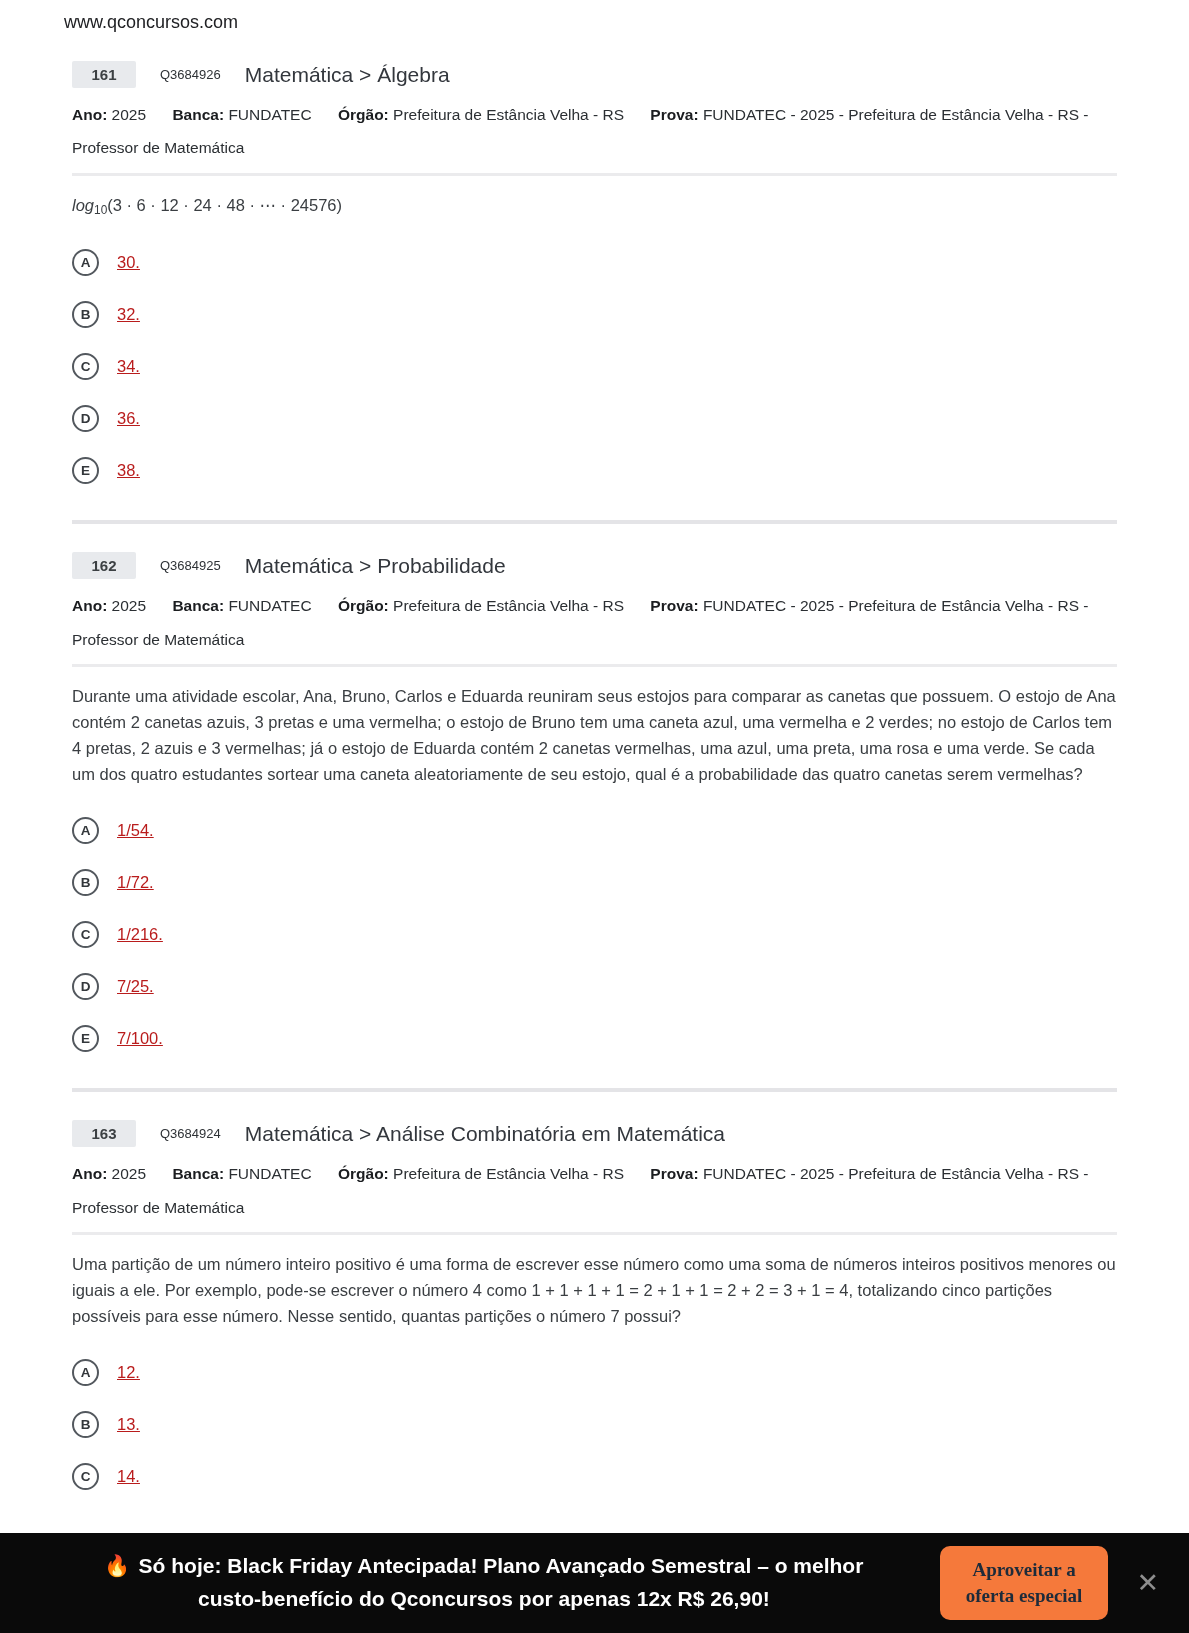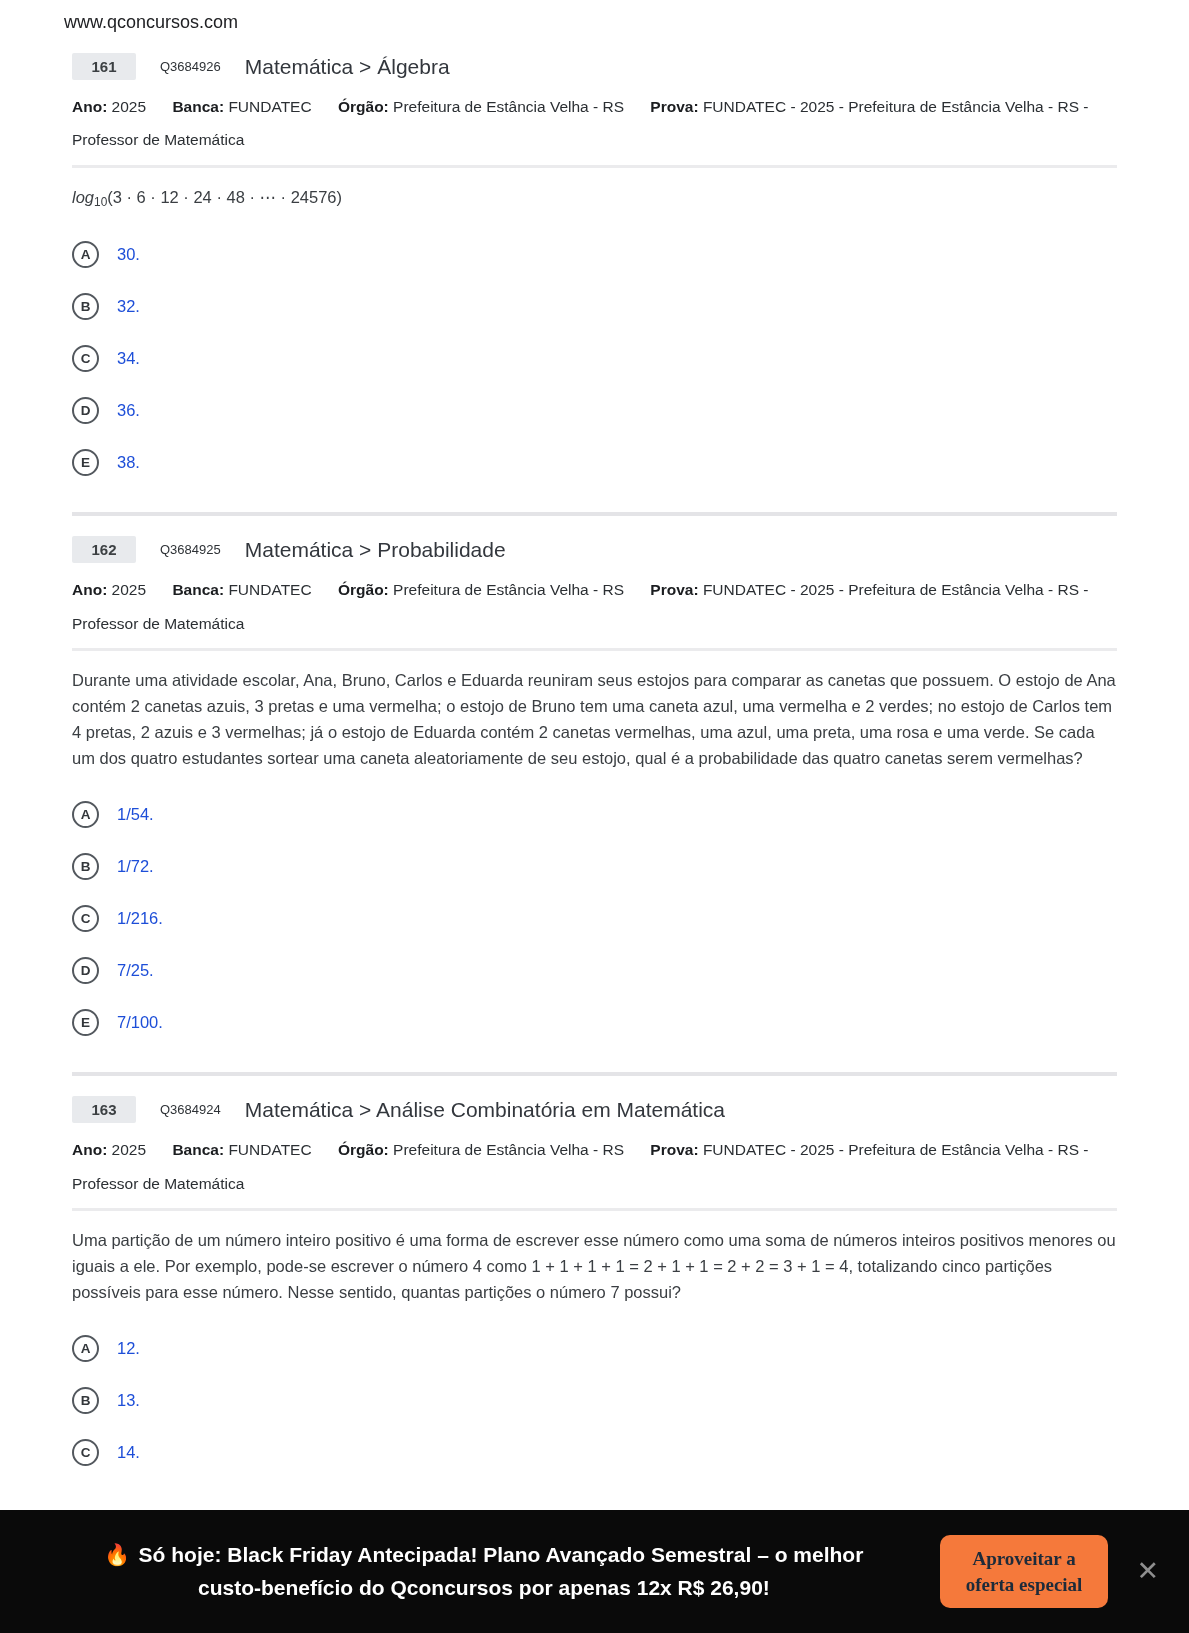--- a/index.html
+++ b/index.html
@@ -39,21 +39,21 @@
   .site-url {
     font-size: 18px;
     color: #202124;
     padding-top: 4px;
   }
   
   .content {
     margin-left: 72px;
     width: 1045px;
   }
-  .question { margin-top: 20px; }
+  .question { margin-top: 28px; }
   .q-header {
     display: flex;
     align-items: center;
     gap: 24px;
     margin-bottom: 10px;
   }
   .q-badge {
     display: inline-block;
     background: #e8eaed;
     color: #3c4043;
@@ -111,29 +111,30 @@
     font-size: 13.5px;
     font-weight: bold;
     color: #33373b;
     text-align: center;
     line-height: 23px;
     flex: 0 0 auto;
   }
   .opt-text {
     margin-left: 18px;
     font-size: 16.5px;
-    color: #1d4ed8;
+    color: #b91c1c;
+    text-decoration: underline;
   }
   
   .promo-banner {
     position: absolute;
     left: 0;
     bottom: 0;
     width: 100%;
-    height: 123px;
+    height: 100px;
     background: #0a0a0a;
     display: flex;
     align-items: center;
     padding-left: 16px;
   }
   .promo-text {
     flex: 1 1 auto;
     text-align: center;
     color: #ffffff;
     font-size: 21px;

